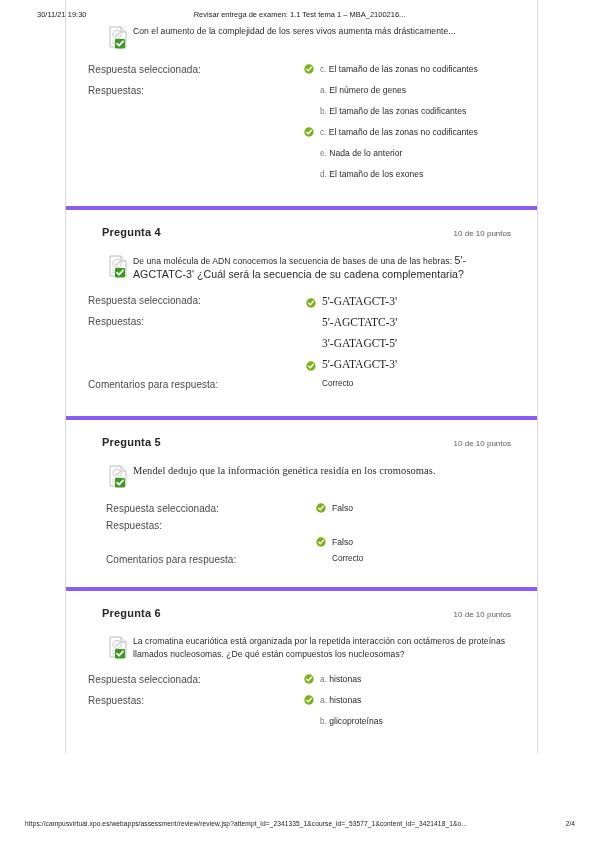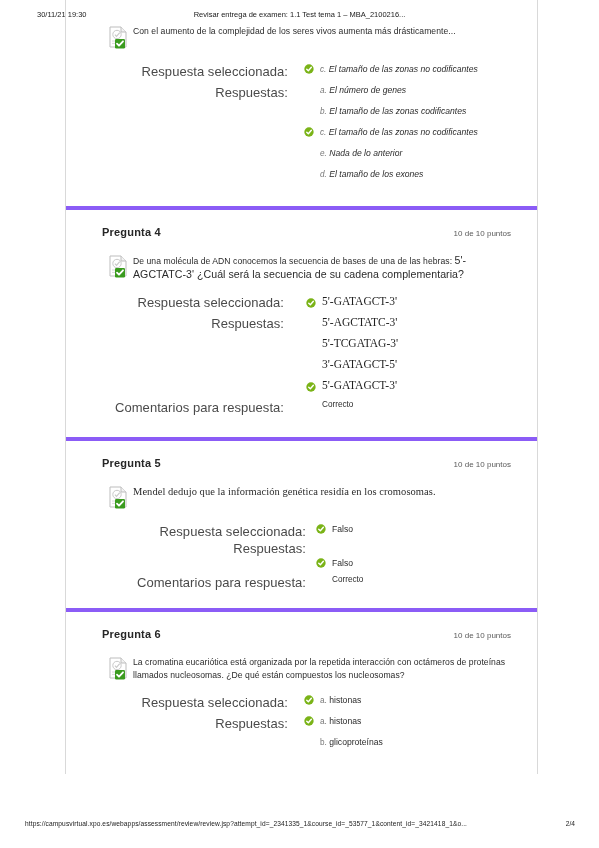--- a/index.html
+++ b/index.html
@@ -79,22 +79,22 @@
 
   
   .ans-wrap{margin-top:11px;padding-left:0;}
   .ans-row{
     position:relative;
     min-height:18px;
     margin-bottom:3px;
   }
   .ans-label{
     position:absolute;left:24px;width:200px;
-    text-align:right;
-    font-size:13px;color:#4a4a4a;
+    text-align:left;
+    font-size:10px;color:#4a4a4a;
     top:2px;
     letter-spacing:0.05px;
   }
   .ans-label.wide{width:218px;left:6px;}
   .ans-val{
     margin-left:240px;
     position:relative;
     font-size:8.6px;color:#2b2b2b;
     padding-left:16px;
     min-height:14px;
@@ -111,21 +111,21 @@
 
   .comment-row .ans-val{font-size:8.2px;color:#2b2b2b;padding-left:16px;}
 
   
   .q4 .ans-label{width:196px;left:22px;}
   .q5 .ans-label{width:200px;left:40px;}
   .q5 .ans-val{margin-left:250px;}
   .q6 .ans-label{width:200px;left:22px;}
   .q6 .ans-val{margin-left:238px;}
   .q3 .ans-label{width:200px;left:22px;}
-  .q3 .ans-val{margin-left:238px;font-style:italic;}
+  .q3 .ans-val{margin-left:238px;}
 
   .q5 .ans-row{min-height:16px;margin-bottom:1px;}
 </style>
 </head>
 <body>
 
 <div class="print-header">
   <span class="ph-date">30/11/21 19:30</span>
   <span class="ph-title">Revisar entrega de examen: 1.1 Test tema 1 – MBA_2100216...</span>
 </div>
@@ -246,25 +246,20 @@
         </div>
       </div>
 
       <div class="ans-row">
         <span class="ans-label">Respuestas:</span>
         <div class="ans-val serif nocheck">
           <span>5'-AGCTATC-3'</span>
         </div>
       </div>
 
-      <div class="ans-row">
-        <div class="ans-val serif nocheck">
-          <span>5'-TCGATAG-3'</span>
-        </div>
-      </div>
 
       <div class="ans-row">
         <div class="ans-val serif nocheck">
           <span>3'-GATAGCT-5'</span>
         </div>
       </div>
 
       <div class="ans-row">
         <div class="ans-val serif">
           <span class="check serif-pos">

